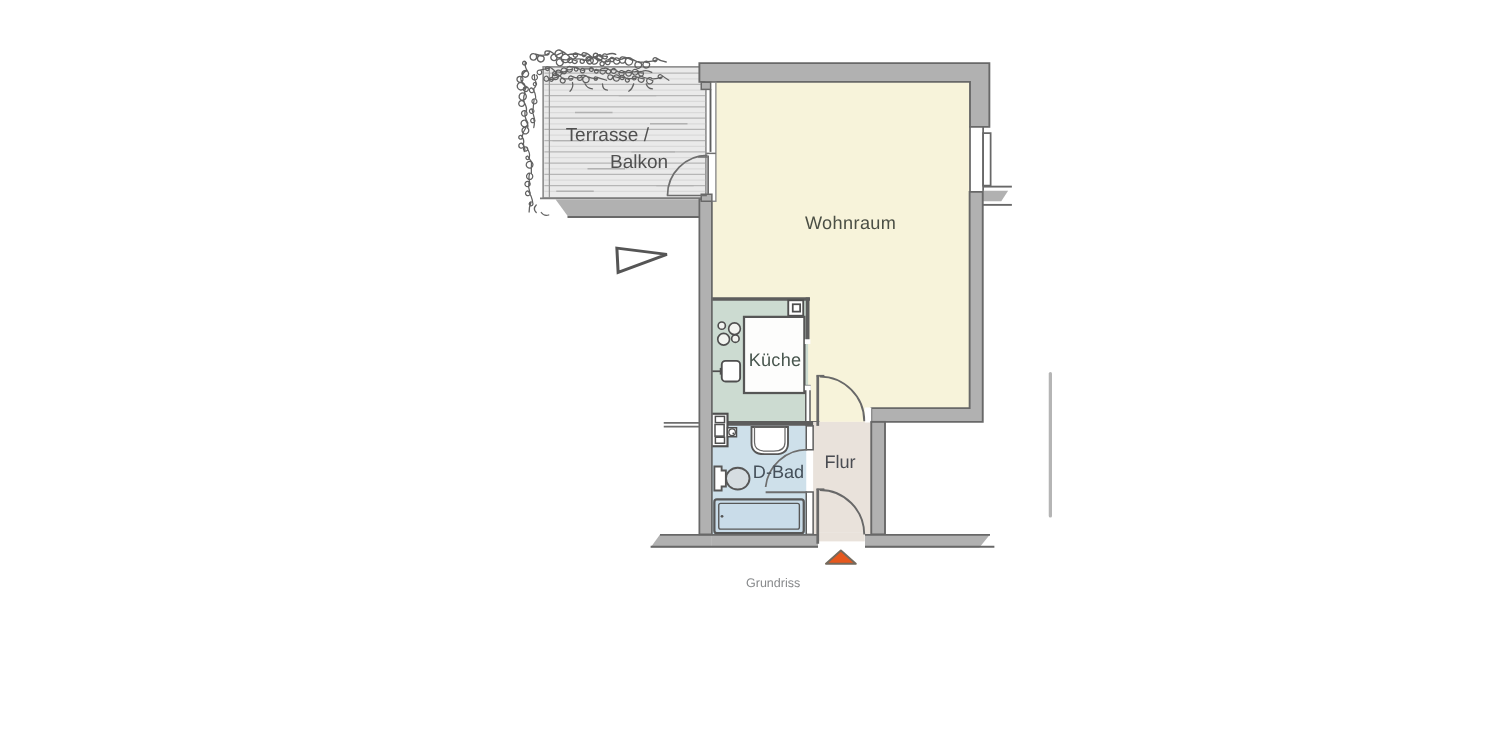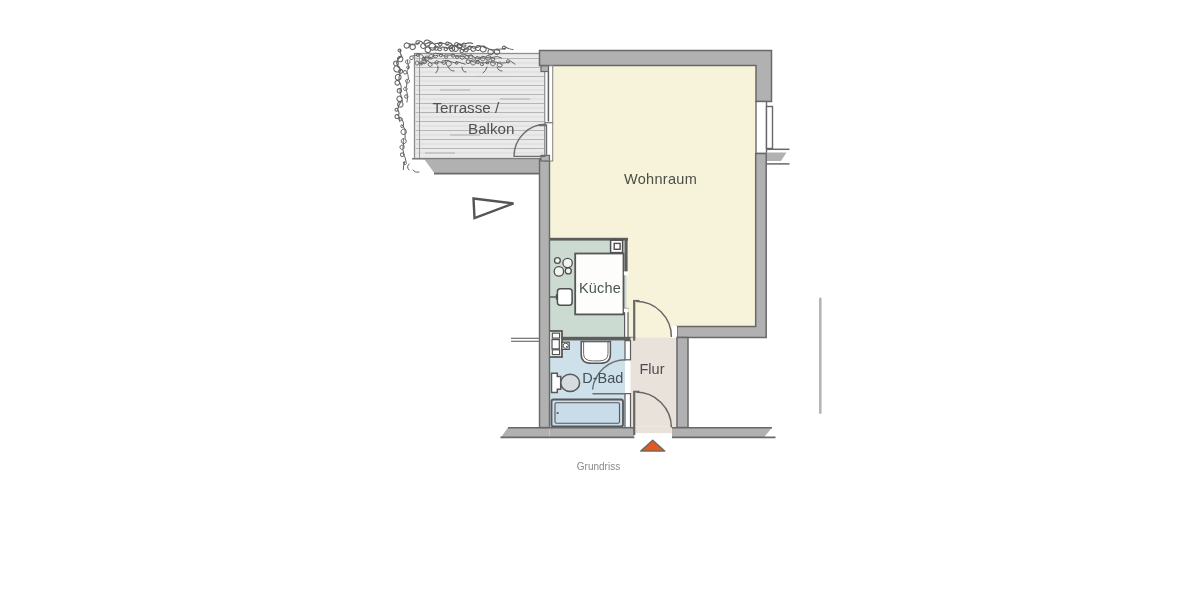--- a/index.html
+++ b/index.html
@@ -1,16 +1,16 @@
 <!DOCTYPE html>
 <html><head>
 <meta charset="utf-8">
 <style>
   html,body{margin:0;padding:0;background:#ffffff;}
-  .wrap{width:1104px;height:600px;position:relative;background:#fff;overflow:hidden;}
+  .wrap{width:1104px;height:600px;position:relative;background:#fff;overflow:hidden;padding-left:20px;}
   svg{display:block;}
   text{font-family:"Liberation Sans", sans-serif;}
 </style>
 </head>
 <body>
 <div class="wrap">
 <svg width="1200" height="600" viewBox="0 0 1200 600">
 
   <rect x="0" y="0" width="1200" height="600" fill="#ffffff"></rect>
 

